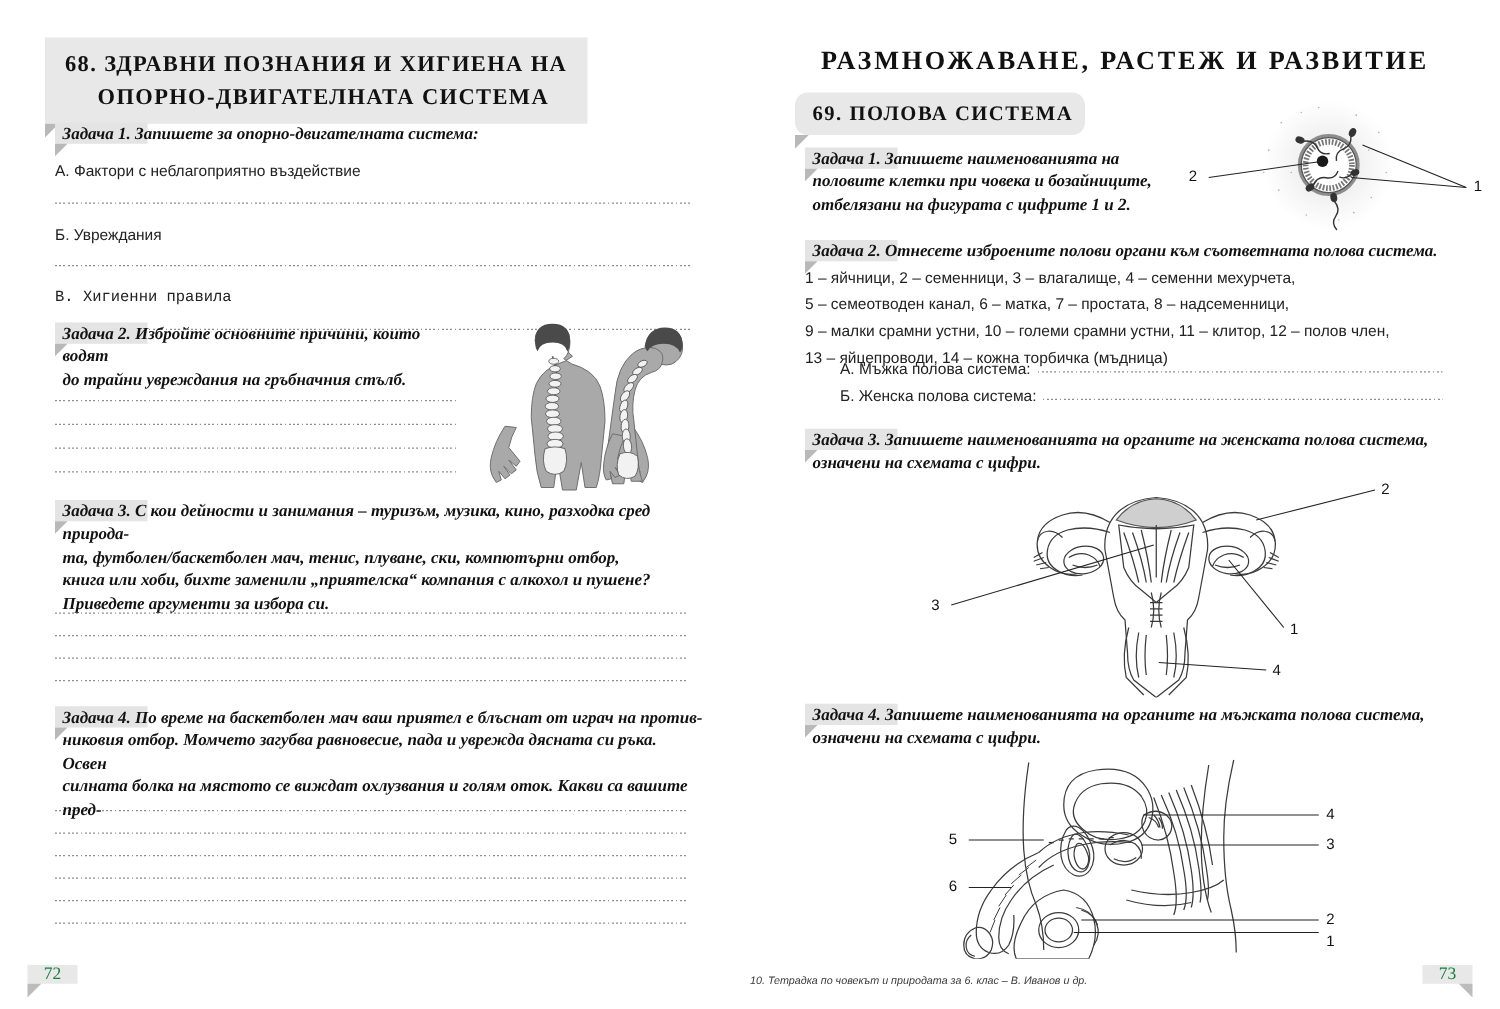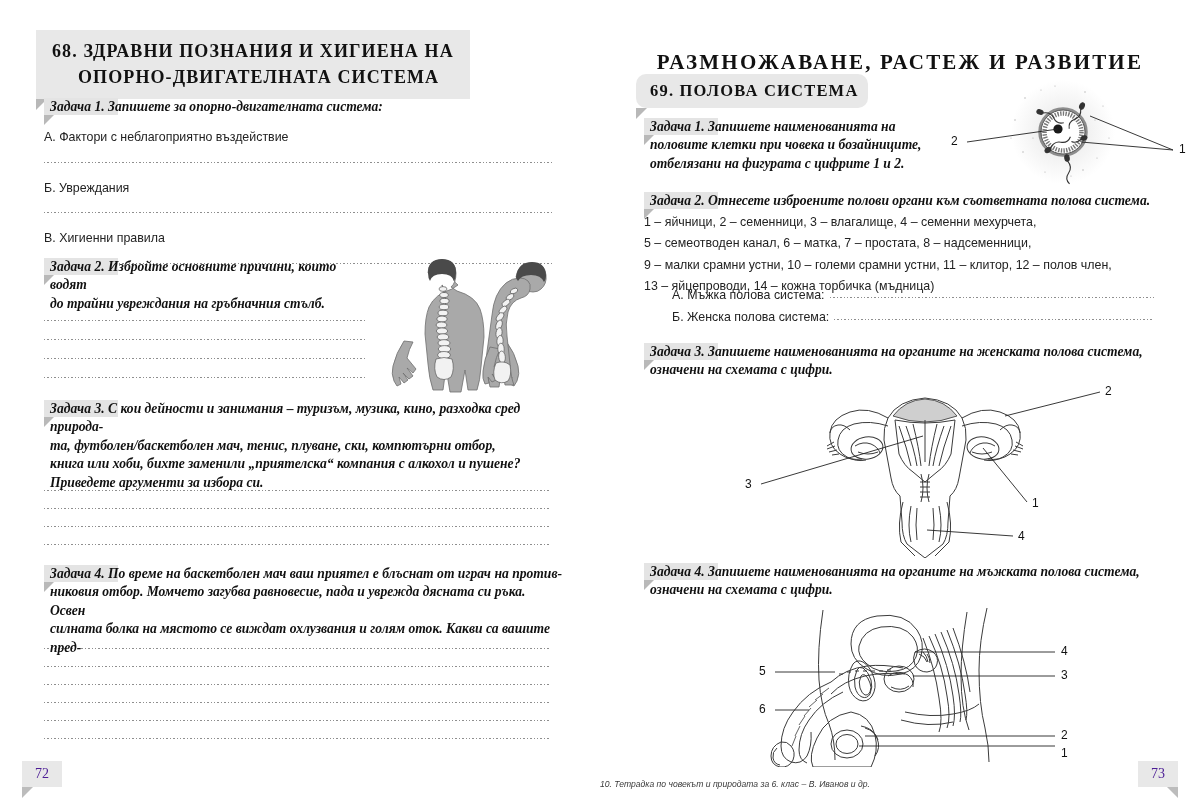--- a/index.html
+++ b/index.html
@@ -29,21 +29,21 @@
     font-weight:bold; font-size:18px; line-height:1.42;
     letter-spacing:1.1px; color:#111;
     padding:9px 16px 9px 16px;
   }
   .chapter-title .ln { display:block; white-space:nowrap; }
   .chapter-title .ln.ind { padding-left:26px; }
 
   .unit-banner{
     font-family:"Liberation Serif", serif;
     font-weight:bold; font-size:21px; letter-spacing:2.2px;
-    text-align:center; color:#111; white-space:nowrap;margin-top:14px;
+    text-align:center; color:#111; white-space:nowrap;
   }
 
   .section-title{
     font-family:"Liberation Serif", serif;
     font-weight:bold; font-size:16.5px; letter-spacing:1.2px;
     padding:7px 9px 7px 14px; color:#111; white-space:nowrap;border-radius:10px;
   }
 
   
   .task { position:relative; }
@@ -82,23 +82,23 @@
   .dotrow{ display:flex; align-items:flex-end; }
   .dotrow .lead-lbl{
     font-family:"Liberation Sans", sans-serif;
     font-size:12.4px; color:#222; white-space:nowrap; margin-right:5px;margin-left:28px;
   }
   .dotrow .dots{ flex:1; margin-bottom:4px; }
 
   
   .pagenum{
     position:absolute; bottom:20px;
-    background:#e8e8e8; width:40px; height:26px;
+    background:#e8e8e8; width:40px; height:15px;
     font-family:"Liberation Serif", serif; font-size:14px;
-    display:flex; align-items:center; justify-content:center; color:#4c1d95;
+    display:flex; align-items:center; justify-content:center; color:#15803d;
   }
   .pagenum.left  { left:22px; }
   .pagenum.left::after{
     content:""; position:absolute; left:0; top:100%;
     border-left:11px solid #bcbcbc; border-bottom:11px solid transparent;
   }
   .pagenum.right { right:22px; }
   .pagenum.right::after{
     content:""; position:absolute; right:0; top:100%;
     border-right:11px solid #bcbcbc; border-bottom:11px solid transparent;
@@ -140,21 +140,21 @@
         <span class="lbl">Задача 1.</span>
         <span>Запишете за опорно-двигателната система:</span>
       </div>
     </div>
 
     <div style="position:absolute;left:44px;top:128px;width:510px;">
       <div class="body-line">А. Фактори с неблагоприятно въздействие</div>
       <div class="dots" style="margin-top:14px;"></div>
       <div class="body-line" style="margin-top:16px;">Б. Увреждания</div>
       <div class="dots" style="margin-top:14px;"></div>
-      <div class="body-line" style="margin-top:16px;">В. Хигиенни правила</div>
+      <div class="body-line" style="margin-top:16px;font-family:Liberation Mono, monospace;">В. Хигиенни правила</div>
       <div class="dots" style="margin-top:14px;"></div>
     </div>
 
     <div class="task" style="position:absolute;left:44px;top:258px;width:330px;">
       <div class="lead"></div>
       <div class="task-text">
         <span class="lbl">Задача 2.</span>
         <span>Избройте основните причини, които водят</span><br>
         <span>до трайни увреждания на гръбначния стълб.</span>
       </div>

